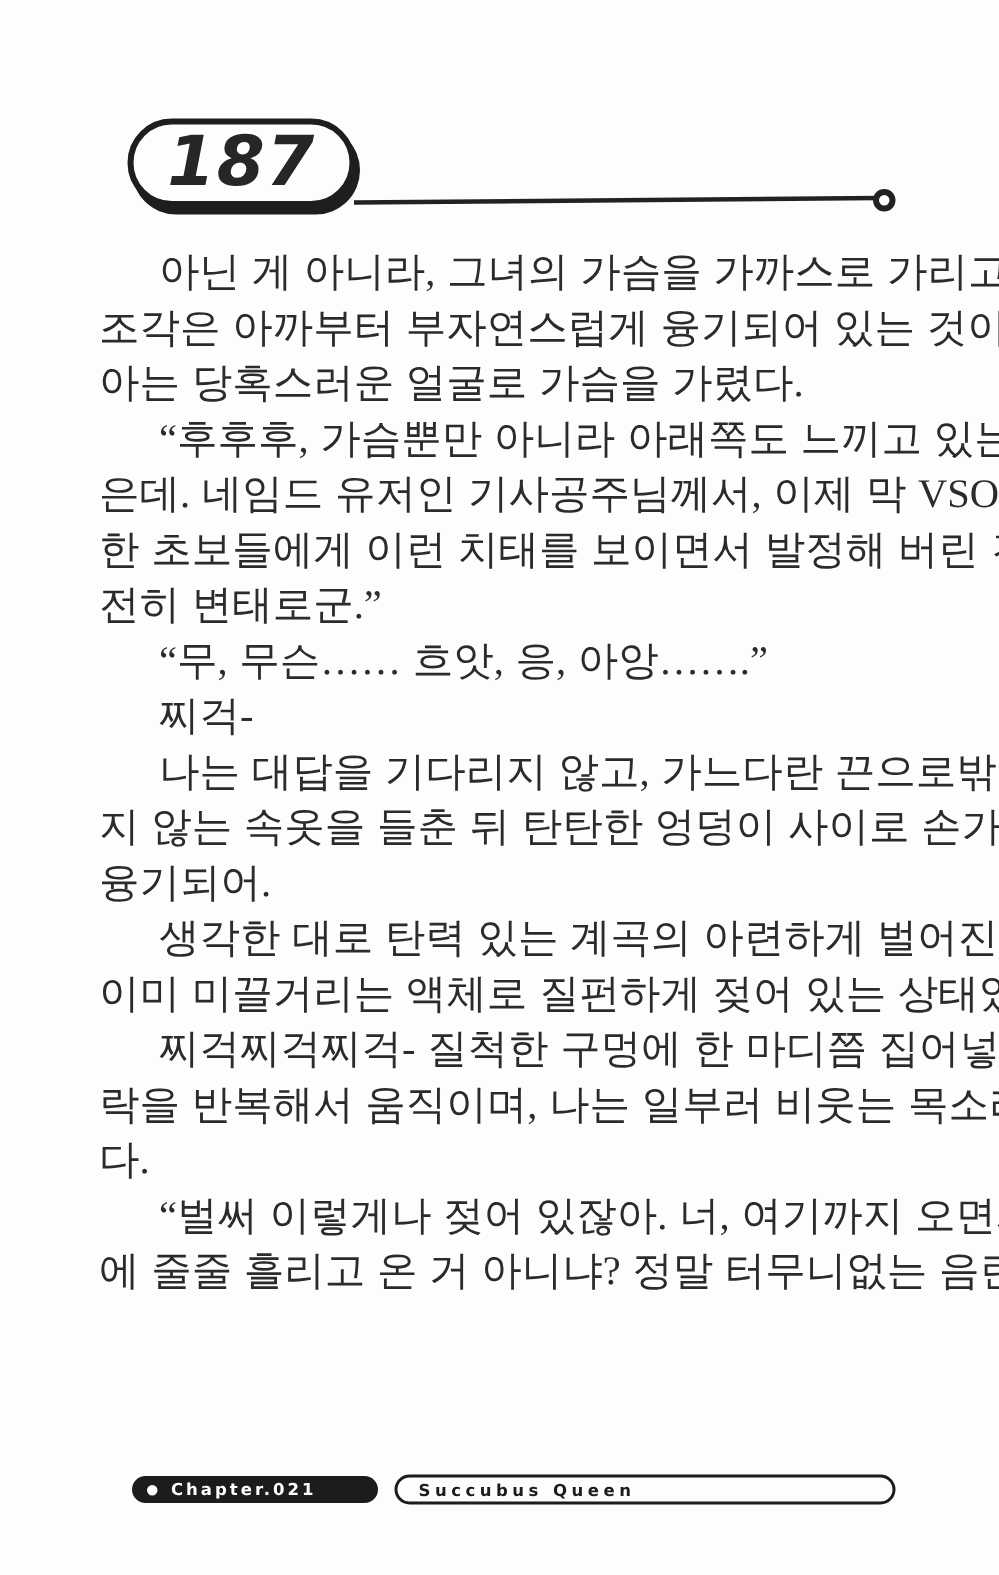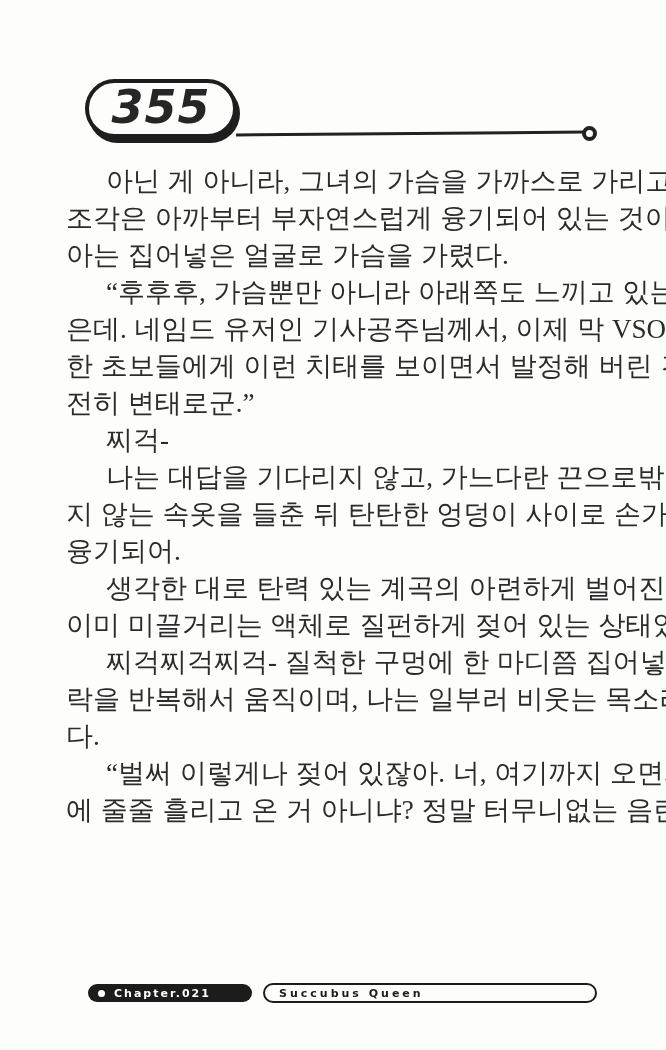--- a/index.html
+++ b/index.html
@@ -130,33 +130,34 @@
     margin-left: 14px;
     line-height: 1;
   }
 </style>
 </head>
 <body>
 
 <div class="page">
 
   <div class="pagenum-pill">
-    <span>355</span>
+    <span>187</span>
   </div>
   <div class="header-line"></div>
   <div class="header-ring"></div>
 
   <div class="body-text">
       <div class="line indent">아닌 게 아니라, 그녀의 가슴을 가까스로 가리고 있는 천</div>
       <div class="line">조각은 아까부터 부자연스럽게 융기되어 있는 것이다. 세피</div>
-      <div class="line">아는 집어넣은 얼굴로 가슴을 가렸다.</div>
+      <div class="line">아는 당혹스러운 얼굴로 가슴을 가렸다.</div>
       <div class="line indent">“후후후, 가슴뿐만 아니라 아래쪽도 느끼고 있는 것 같</div>
       <div class="line">은데. 네임드 유저인 기사공주님께서, 이제 막 VSO에 입문</div>
       <div class="line">한 초보들에게 이런 치태를 보이면서 발정해 버린 건가? 완</div>
       <div class="line">전히 변태로군.”</div>
+      <div class="line indent">“무, 무슨…… 흐앗, 응, 아앙…….”</div>
       <div class="line indent">찌걱-</div>
       <div class="line indent">나는 대답을 기다리지 않고, 가느다란 끈으로밖에 보이</div>
       <div class="line">지 않는 속옷을 들춘 뒤 탄탄한 엉덩이 사이로 손가락을 집</div>
       <div class="line">융기되어.</div>
       <div class="line indent">생각한 대로 탄력 있는 계곡의 아련하게 벌어진 균열은</div>
       <div class="line">이미 미끌거리는 액체로 질펀하게 젖어 있는 상태였다.</div>
       <div class="line indent">찌걱찌걱찌걱- 질척한 구멍에 한 마디쯤 집어넣은 손가</div>
       <div class="line">락을 반복해서 움직이며, 나는 일부러 비웃는 목소리를 냈</div>
       <div class="line">다.</div>
       <div class="line indent">“벌써 이렇게나 젖어 있잖아. 너, 여기까지 오면서 바닥</div>

